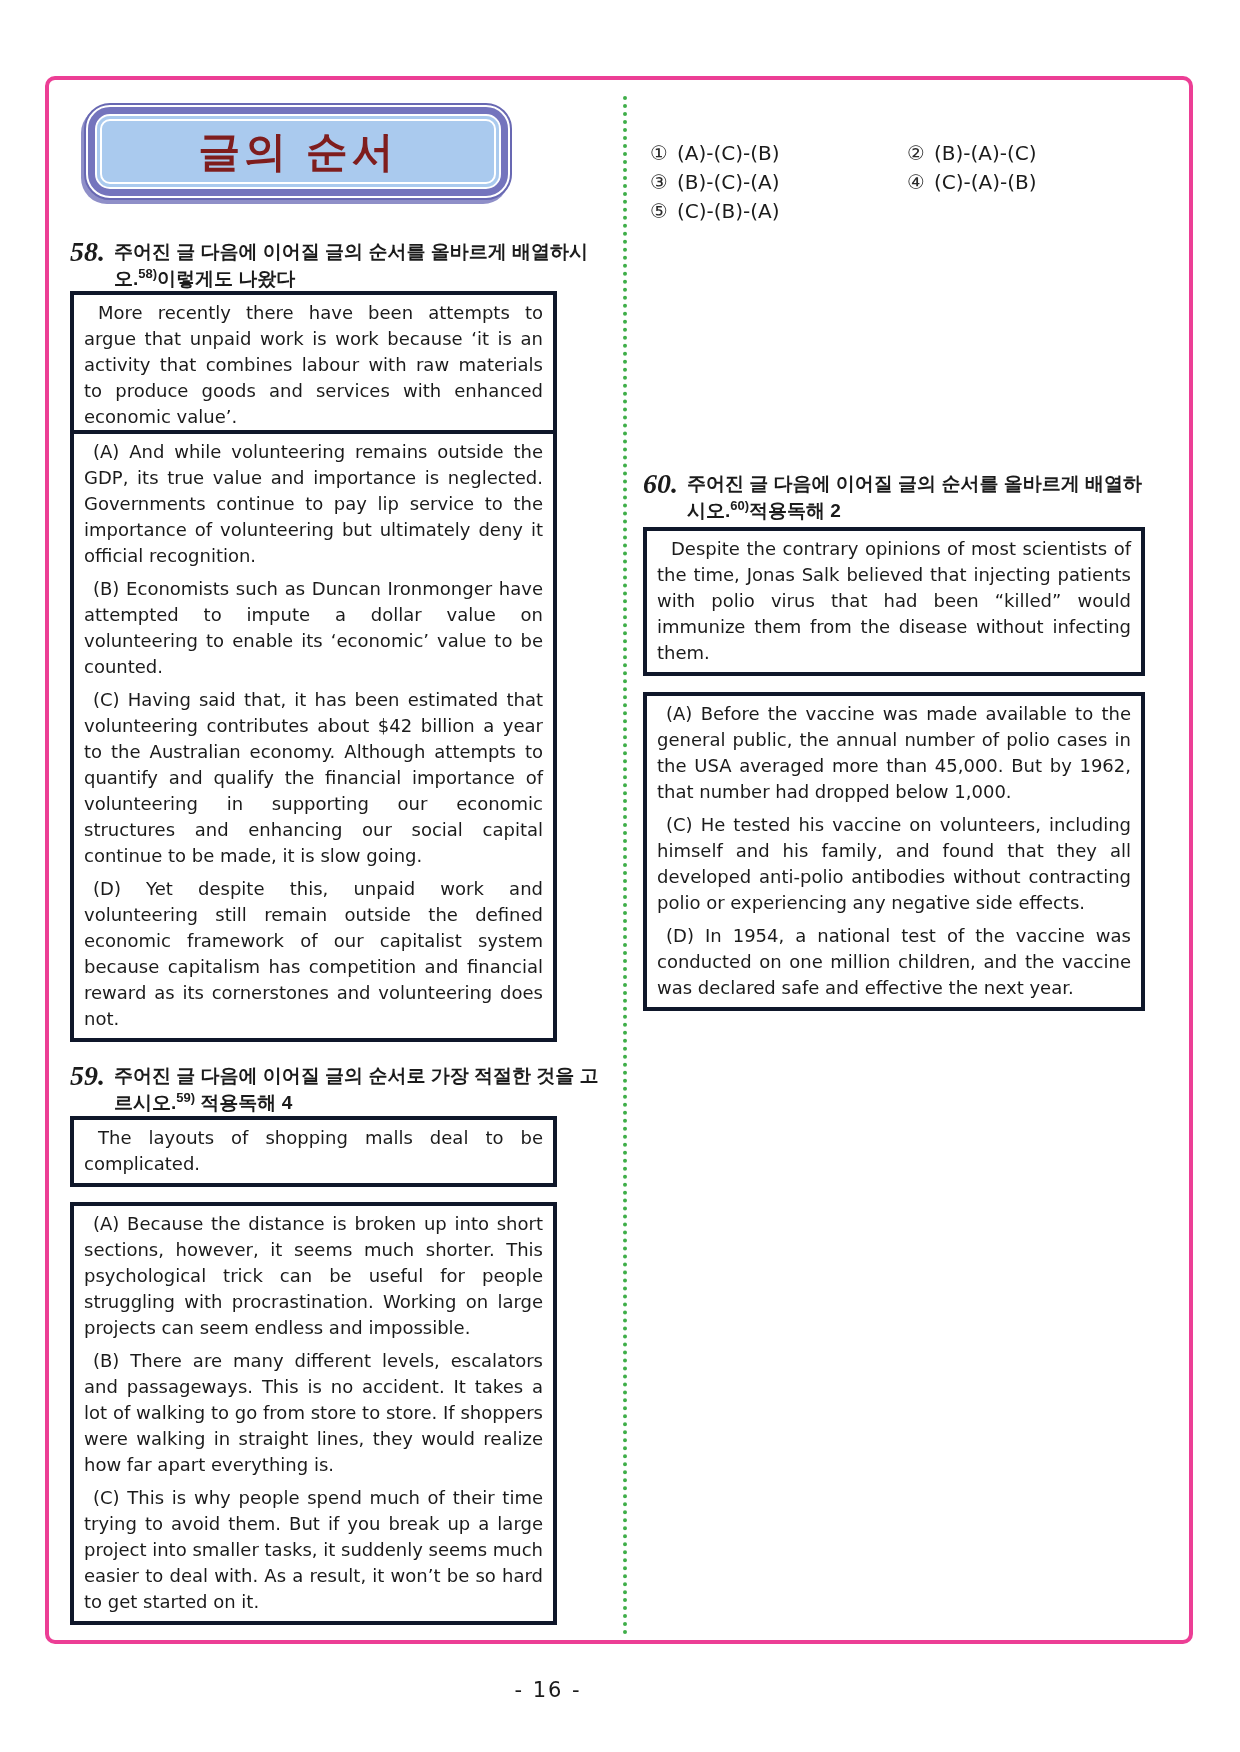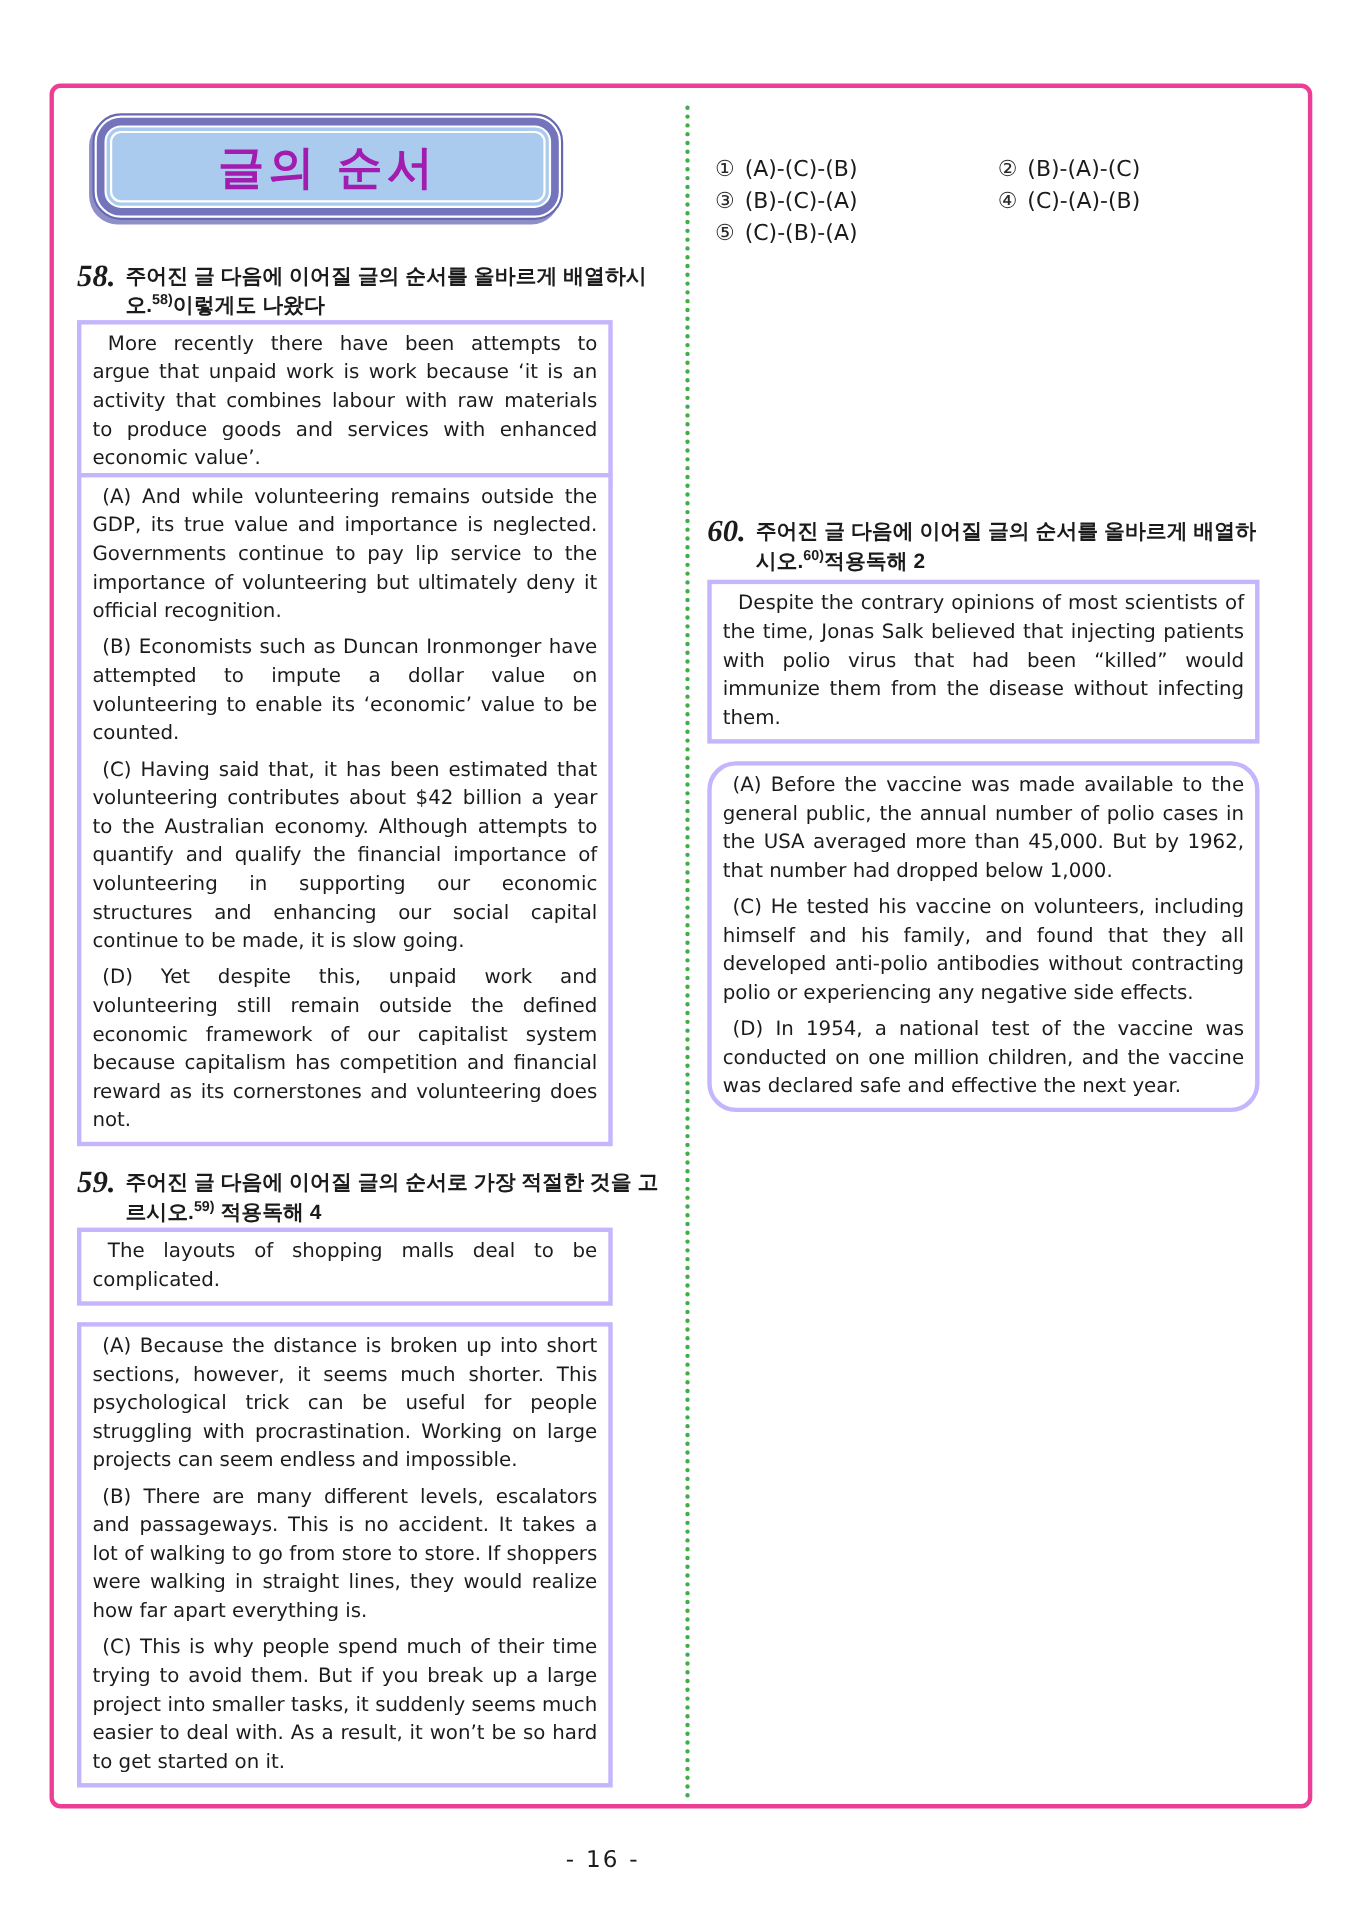--- a/index.html
+++ b/index.html
@@ -18,31 +18,31 @@
   }
   
   .banner{position:absolute;left:84px;top:103px;width:428px;height:97px;}
   .b1{width:100%;height:100%;box-sizing:border-box;border:2px solid #6868b2;border-radius:26px;
       padding:2px;background:#fff;box-shadow:-3px 4px 0 0 #8f8fc8;}
   .b2{width:100%;height:100%;box-sizing:border-box;border:7px solid #7474bd;border-radius:22px;
       padding:2px;background:#fff;}
   .b3{width:100%;height:100%;box-sizing:border-box;background:#aacaee;border-radius:13px;
       box-shadow:inset 0 0 0 3px #aacaee,inset 0 0 0 5px #ffffff;
       display:flex;align-items:center;justify-content:center;}
-  .b3 span{font-size:42px;font-weight:700;letter-spacing:4px;color:#a21caf;
+  .b3 span{font-size:42px;font-weight:700;letter-spacing:4px;color:#7f1d1d;
       font-family:"Liberation Sans",sans-serif;}
   
   .q-header{position:absolute;display:flex;align-items:flex-start;}
   .q-num{font-family:"Liberation Serif",serif;font-style:italic;font-weight:bold;
       font-size:28px;line-height:28px;margin-right:9px;flex:0 0 auto;text-align:right;}
   .q-text{font-weight:bold;font-size:19px;line-height:27px;font-family:"Liberation Sans",sans-serif;}
   .q-text sup{font-size:13px;line-height:0;vertical-align:super;}
   
   .passage-box{
-    position:absolute;border:4px solid #c4b5fd;background:#fff;
+    position:absolute;border:4px solid #0f172a;background:#fff;
     padding:5px 10px 6px 10px;box-sizing:border-box;
     font-size:18px;line-height:26px;text-align:justify;color:#1b1b1b;
   }
   .passage-box p{margin:0 0 7px 0;text-indent:9px;}
   .passage-box p:last-child{margin-bottom:0;}
   .passage-box p.given{text-indent:14px;}
   
   .choices{
     position:absolute;left:650px;top:139px;width:480px;
     display:grid;grid-template-columns:257px auto;row-gap:1px;
@@ -113,19 +113,19 @@
 
 <div class="q-header" style="left:643px;top:470px;width:510px;">
   <span class="q-num">60.</span>
   <span class="q-text"><span>주어진 글 다음에 이어질 글의 순서를 올바르게 배열하시오.</span><sup>60)</sup><span>적용독해 2</span></span>
 </div>
 
 <div class="passage-box" style="left:643px;top:527px;width:502px;">
   <p class="given">Despite the contrary opinions of most scientists of the time, Jonas Salk believed that injecting patients with polio virus that had been “killed” would immunize them from the disease without infecting them.</p>
 </div>
 
-<div class="passage-box" style="left:643px;top:692px;width:502px;border-radius:26px;">
+<div class="passage-box" style="left:643px;top:692px;width:502px;">
   <p>(A) Before the vaccine was made available to the general public, the annual number of polio cases in the USA averaged more than 45,000. But by 1962, that number had dropped below 1,000.</p>
   <p>(C) He tested his vaccine on volunteers, including himself and his family, and found that they all developed anti-polio antibodies without contracting polio or experiencing any negative side effects.</p>
   <p>(D) In 1954, a national test of the vaccine was conducted on one million children, and the vaccine was declared safe and effective the next year.</p>
 </div>
 
 <div class="footer">- 16 -</div>
 
 </body></html>

